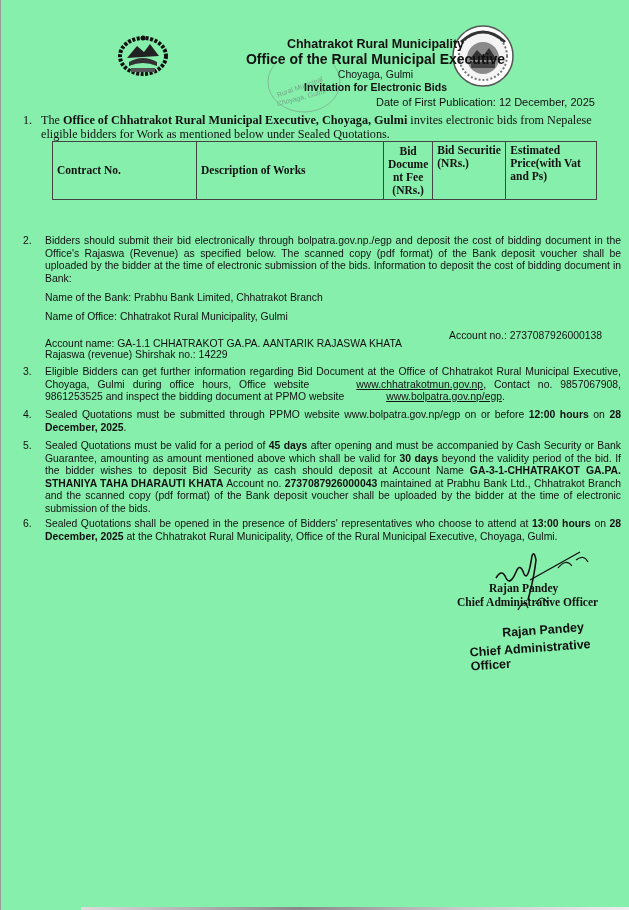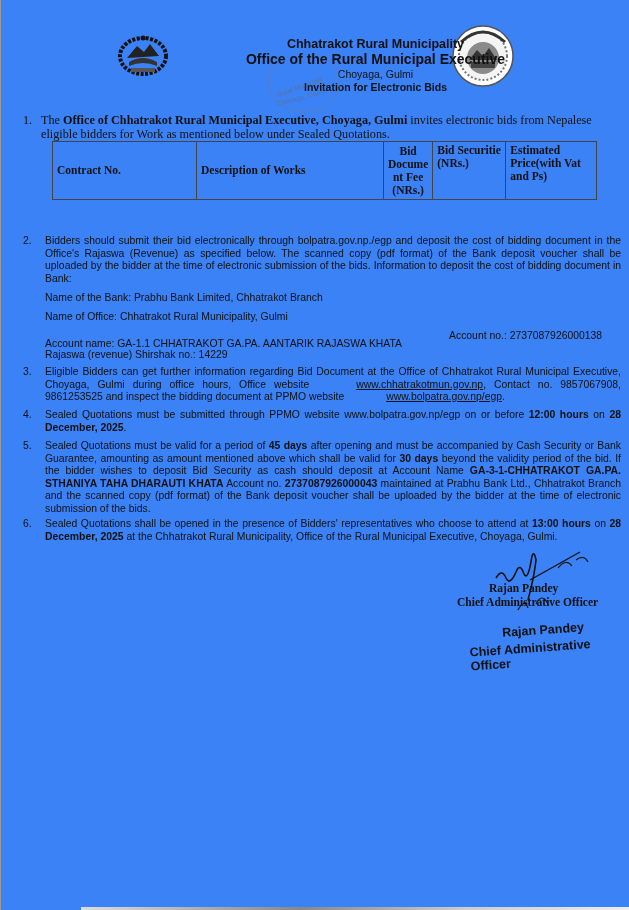--- a/index.html
+++ b/index.html
@@ -1,17 +1,17 @@
 <!DOCTYPE html>
 <html><head>
 <meta charset="utf-8">
 <style>
   html, body { margin: 0; padding: 0; background: #ffffff; }
   body { width: 629px; height: 910px; position: relative; overflow: hidden; color: #111; }
-  .page { position: absolute; left: 0; top: 0; width: 629px; height: 910px; background: #3b82f6; border-left: 1px solid #9a9a9a; box-sizing: border-box; }
+  .page { position: absolute; left: 0; top: 0; width: 629px; height: 910px; background: #86efac; border-left: 1px solid #9a9a9a; box-sizing: border-box; }
 
   .logo-left { position: absolute; left: 116px; top: 32px; width: 52px; height: 44px; }
   .logo-right { position: absolute; left: 450px; top: 24px; width: 64px; height: 64px; }
 
   .hdr { position: absolute; left: 0; width: 629px; text-align: center; font-family: "Liberation Sans", sans-serif; font-weight: bold; color: #111; }
   .hdr1 { top: 37px; font-size: 12.5px; left: 60px; }
   .hdr2 { top: 51px; font-size: 14px; left: 60px; }
   .hdr3 { top: 68px; font-size: 10.5px; font-weight: normal; left: 60px; }
   .hdr4 { top: 81px; font-size: 10.5px; left: 60px; }
 
@@ -79,20 +79,21 @@
   <div class="hdr hdr2">Office of the Rural Municipal Executive</div>
   <div class="hdr hdr3">Choyaga, Gulmi</div>
   <div class="hdr hdr4">Invitation for Electronic Bids</div>
 
   <svg class="stamp" viewBox="0 0 82 50">
     <ellipse cx="41" cy="18" rx="36" ry="30" fill="none" stroke="#777" stroke-width="0.8"></ellipse>
     <text x="14" y="28" font-family="Liberation Sans, sans-serif" font-size="7" fill="#666" transform="rotate(-20 30 28)">Rural Municipal</text>
     <text x="14" y="38" font-family="Liberation Sans, sans-serif" font-size="7" fill="#666" transform="rotate(-15 30 38)">Choyaga, Gulmi</text>
   </svg>
 
+  <div class="pubdate">Date of First Publication: 12 December, 2025</div>
 
   <div class="p1">
     <span class="num">1.</span>
     <div class="txt"><span>The </span><b>Office of Chhatrakot Rural Municipal Executive, Choyaga, Gulmi</b><span> invites electronic bids from Nepalese eligible bidders for Work as mentioned below under Sealed Quotations.</span></div>
   </div>
 
   <table class="bids">
     <tbody>
         <tr class="head">
       <th class="c1">Contract No.</th>

